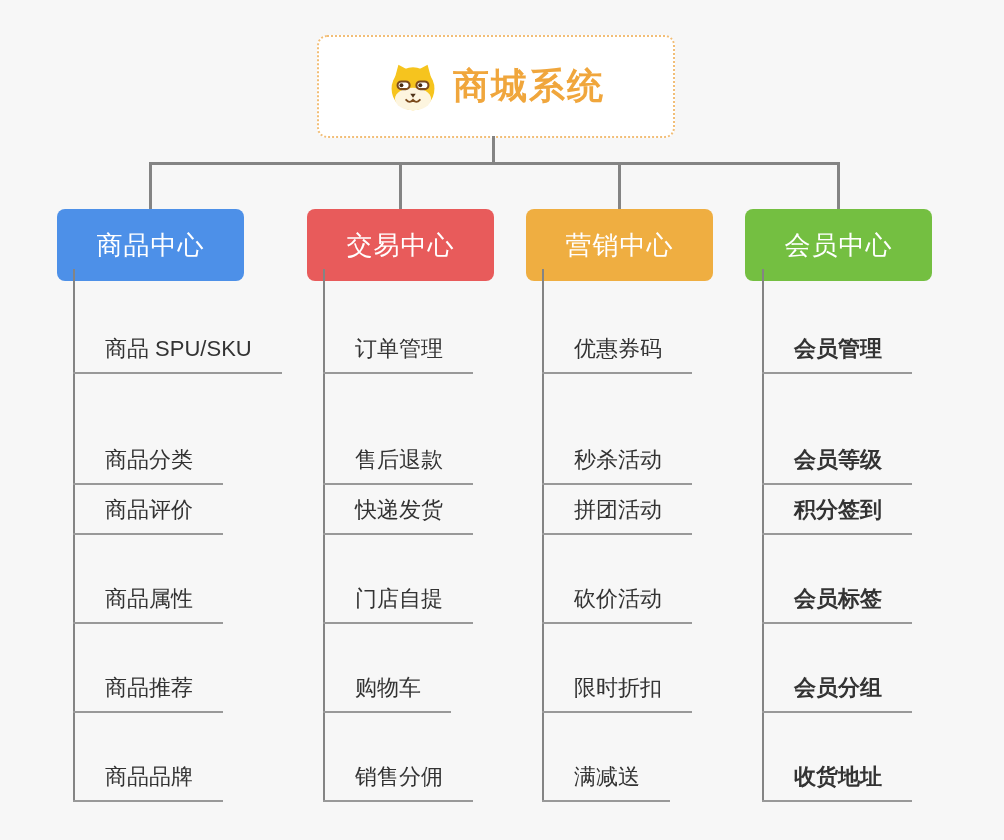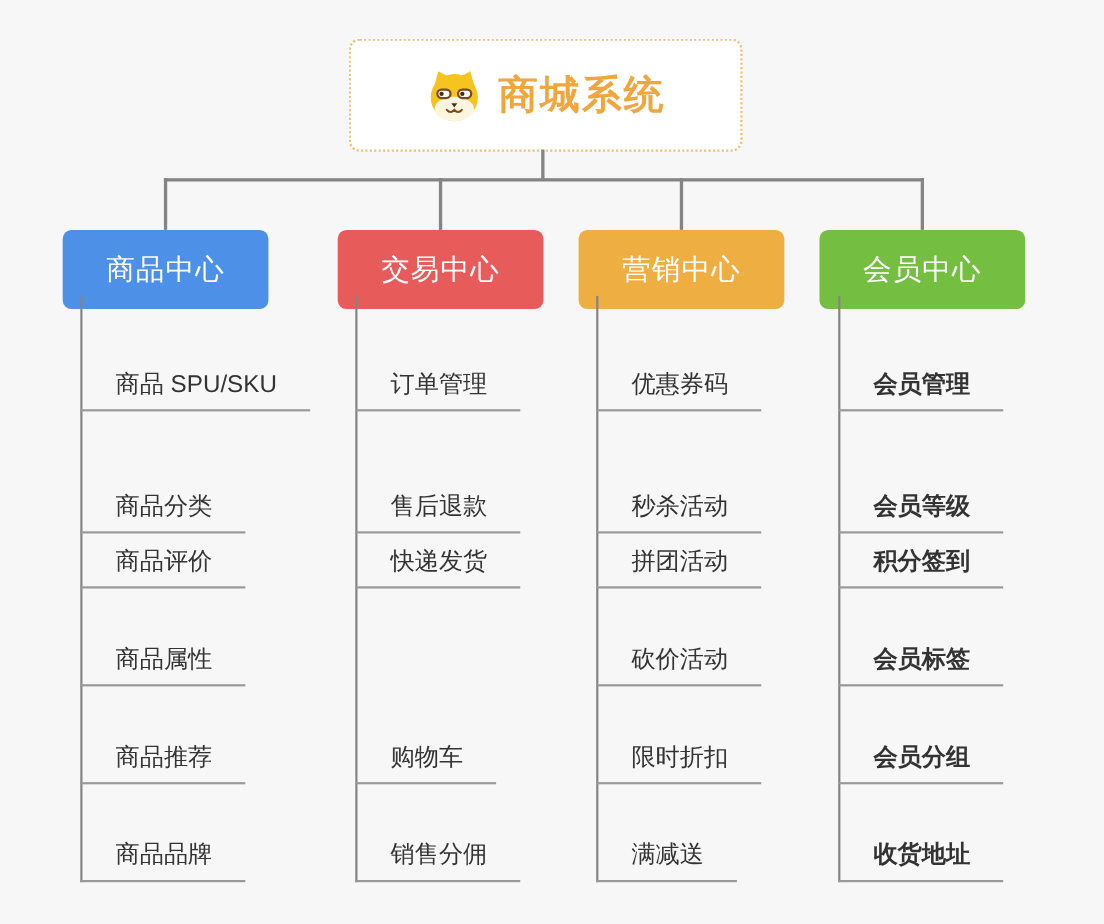--- a/index.html
+++ b/index.html
@@ -121,20 +121,21 @@
     <div class="child r3">商品属性</div>
     <div class="child r4">商品推荐</div>
     <div class="child r5">商品品牌</div>
   </div>
 
   <div class="branch-col b1">
     <div class="trunk"></div>
     <div class="child r0">订单管理</div>
     <div class="child r1">售后退款</div>
     <div class="child r2">快递发货</div>
+    <div class="child r3">门店自提</div>
     <div class="child r4">购物车</div>
     <div class="child r5">销售分佣</div>
   </div>
 
   <div class="branch-col b2">
     <div class="trunk"></div>
     <div class="child r0">优惠券码</div>
     <div class="child r1">秒杀活动</div>
     <div class="child r2">拼团活动</div>
     <div class="child r3">砍价活动</div>

